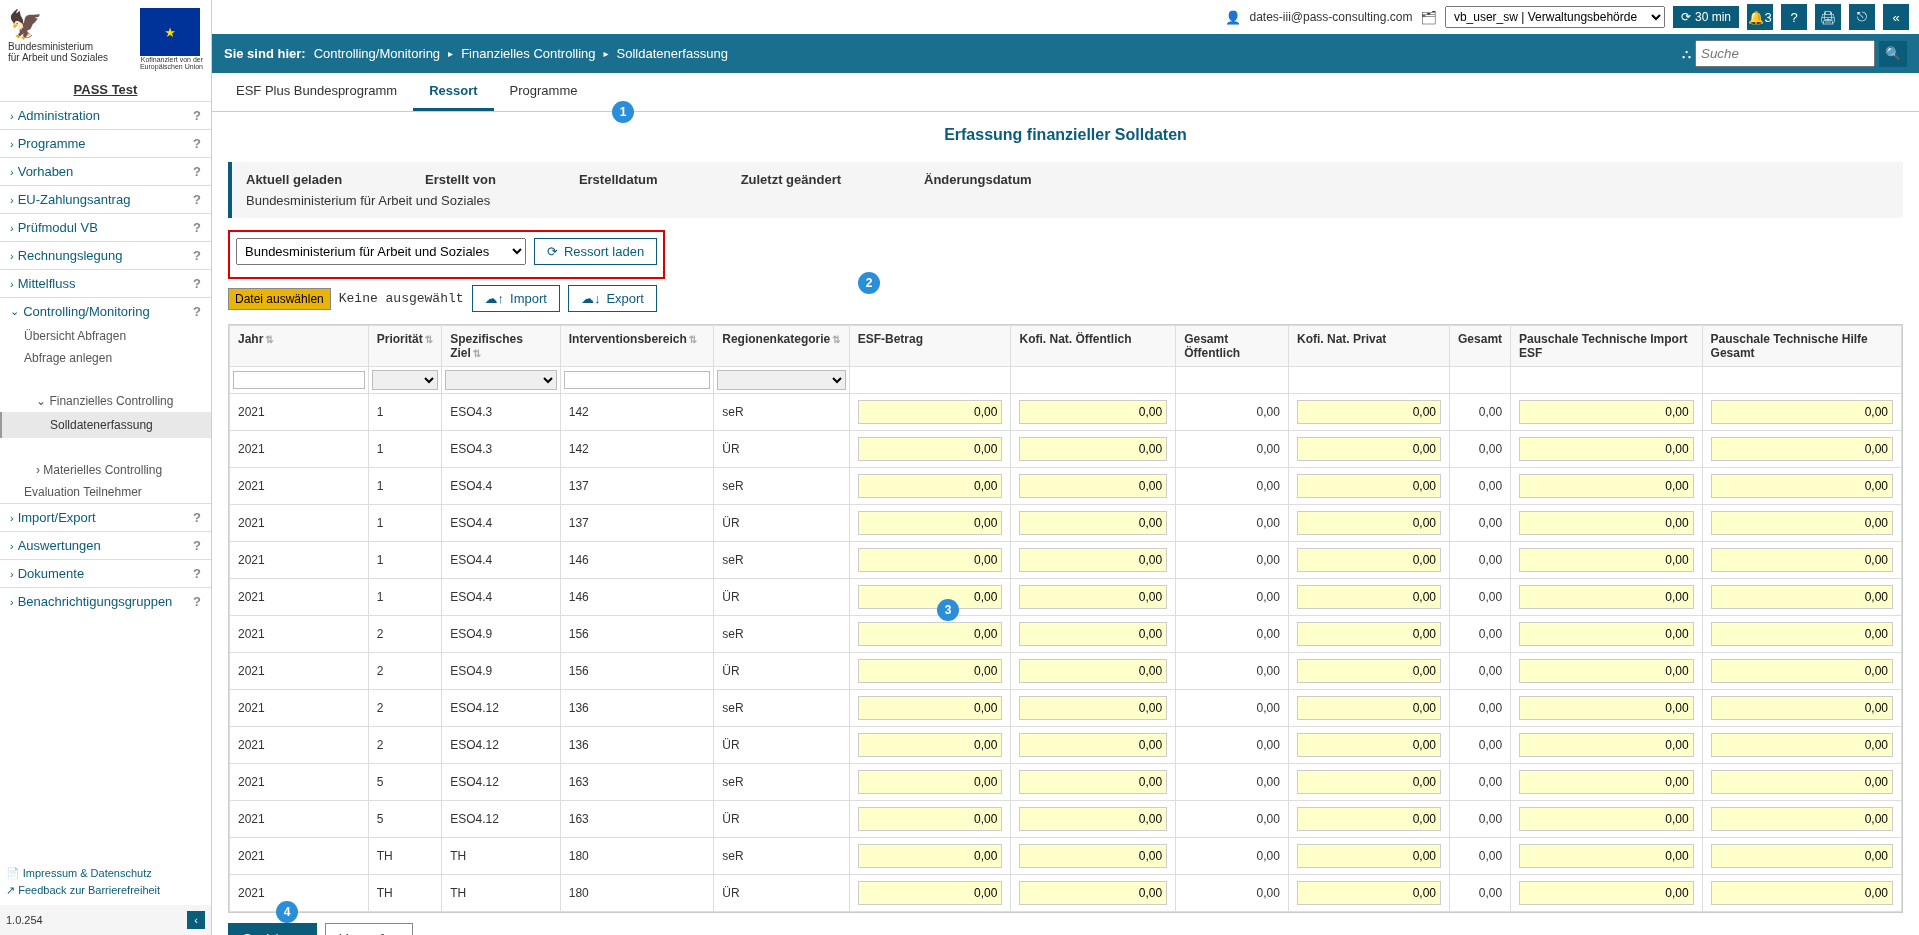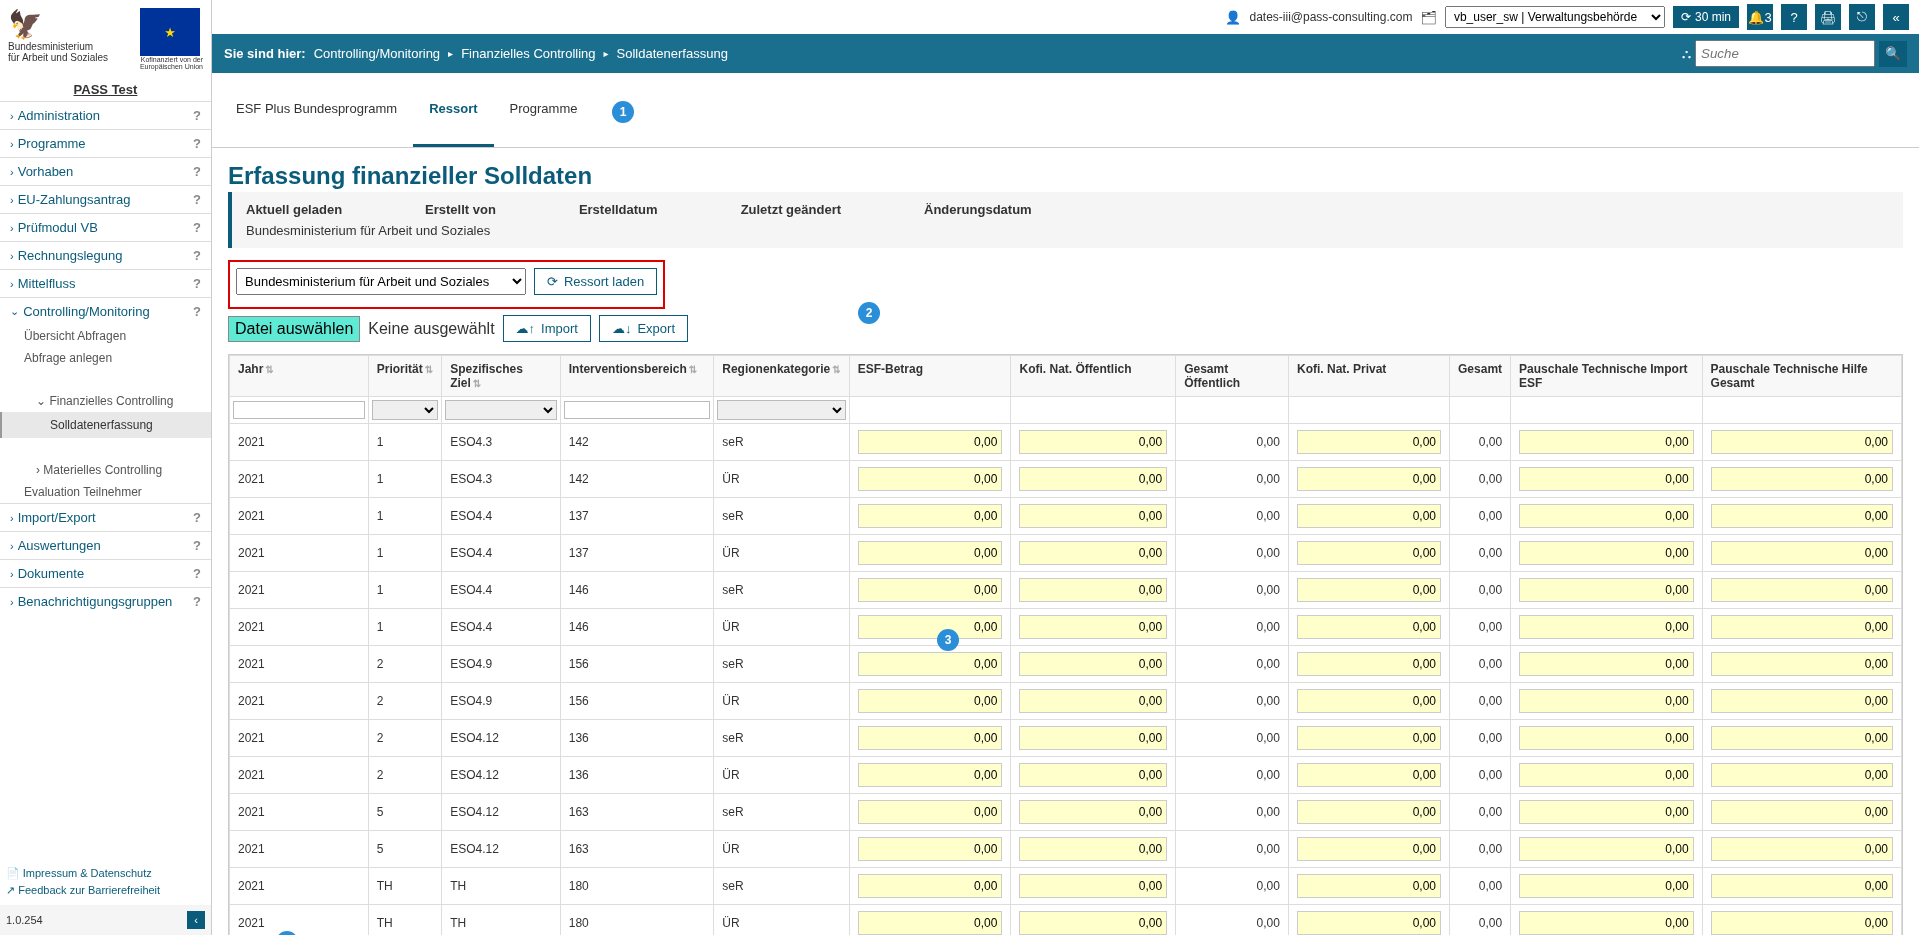--- a/index.html
+++ b/index.html
@@ -32,33 +32,33 @@
 .topbar select { font-size: 12px; padding: 2px 4px; width: 220px; }
 .topbar .btn { background: #0a5c7a; color: #fff; padding: 4px 8px; display: inline-flex; align-items: center; gap: 4px; font-size: 12px; cursor: pointer; }
 .topbar .icon-btn { background: #0a5c7a; color: #fff; width: 26px; height: 26px; display: inline-flex; align-items: center; justify-content: center; cursor: pointer; }
 .breadcrumb-bar { background: #1a6e8e; color: #fff; display: flex; align-items: center; justify-content: space-between; padding: 6px 12px; }
 .breadcrumb { display: flex; align-items: center; gap: 8px; font-size: 13px; }
 .breadcrumb .sep { font-size: 10px; }
 .search-area { display: flex; align-items: center; gap: 4px; }
 .search-area input { padding: 4px; width: 180px; font-style: italic; }
 .search-area .search-btn { background: #0a5c7a; color: #fff; width: 28px; height: 26px; display: flex; align-items: center; justify-content: center; cursor: pointer; }
 .tabs { display: flex; border-bottom: 1px solid #ccc; background: #fff; padding: 0 8px; position: relative; }
-.tab { padding: 28px 16px; cursor: pointer; color: #333; font-size: 13px; }
+.tab { padding: 10px 16px; cursor: pointer; color: #333; font-size: 13px; }
 .tab.active { color: #0a5c7a; border-bottom: 3px solid #0a5c7a; font-weight: bold; }
 .content { padding: 14px 16px; background: #fff; flex: 1; overflow: auto; }
-.page-title { color: #0a5c7a; font-size: 24px; margin-bottom: 2px; }
+.page-title { color: #0a5c7a; font-size: 16px; margin-bottom: 18px; text-align: center; }
 .info-box { border-left: 4px solid #0a5c7a; background: #f5f5f5; padding: 10px 14px; margin-bottom: 12px; }
 .info-row1 { display: flex; gap: 83px; font-weight: bold; font-size: 13px; margin-bottom: 6px;}
 .info-row2 { font-size: 13px; }
 .controls-box { border: 2px solid #d00; padding: 6px; display: inline-block; margin-bottom: 6px; }
 .controls-row { display: flex; align-items: center; gap: 8px; margin-bottom: 6px; }
 .controls-row select { padding: 4px; width: 290px; font-size: 13px; }
 .btn-outline { border: 1px solid #0a5c7a; color: #0a5c7a; background: #fff; padding: 5px 12px; display: inline-flex; align-items: center; gap: 6px; cursor: pointer; font-size: 13px; }
-.file-btn { border: 1px solid #888; background: #5eead4; padding: 3px 6px; font-size: 16px; cursor: pointer; }
-.file-label { font-size: 16px; }
+.file-btn { border: 1px solid #888; background: #eab308; padding: 3px 6px; font-size: 12px; cursor: pointer; }
+.file-label { font-size: 13px; font-family: Liberation Mono, monospace; }
 .table-wrap { margin-top: 12px; border: 1px solid #ccc; }
 table { width: 100%; border-collapse: collapse; }
 th, td { border: 1px solid #ddd; padding: 6px 8px; font-size: 12px; text-align: left; }
 th { background: #f8f8f8; font-weight: bold; position: relative; vertical-align: top; }
 th .sort { color: #aaa; font-size: 10px; margin-left: 2px; }
 .filter-row td { padding: 3px; background: #fff;}
 .filter-row input, .filter-row select { width: 100%; padding: 2px; font-size: 11px; border: 1px solid #bbb; }
 .num-cell { text-align: right; }
 .num-input { width: 100%; text-align: right; background: #ffffcc; border: 1px solid #ccc; padding: 3px 4px; font-size: 12px; height: 24px; }
 .num-static { text-align: right; padding-right: 8px; }

